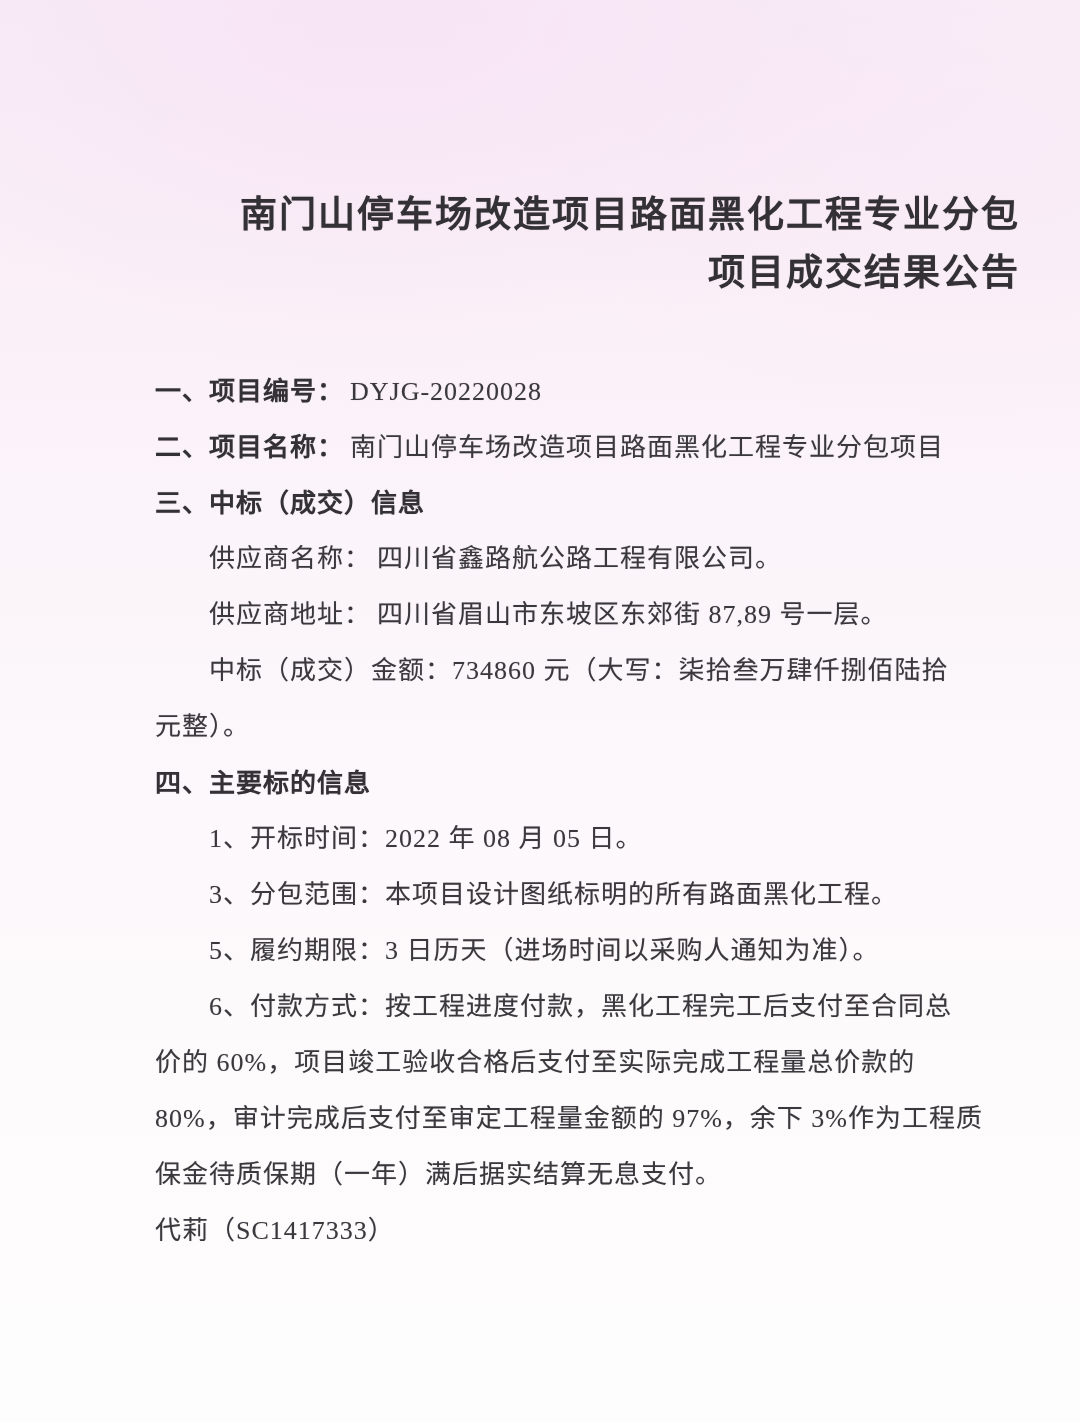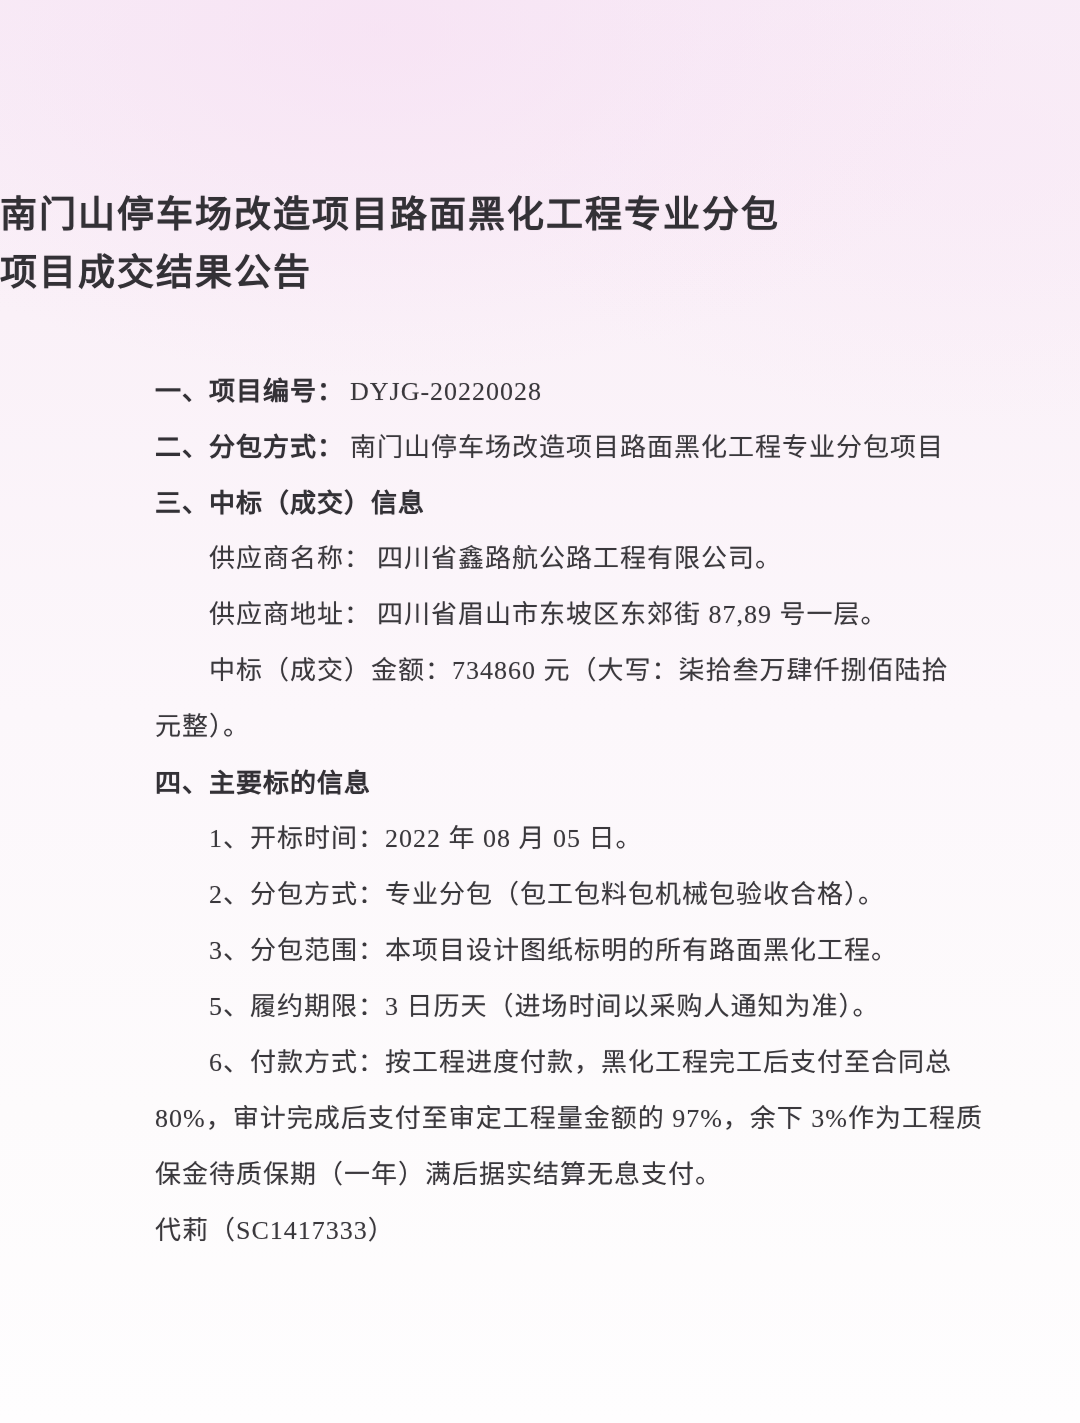--- a/index.html
+++ b/index.html
@@ -21,21 +21,21 @@
       radial-gradient(ellipse 900px 500px at 35% 2%, rgba(246,220,242,0.55), rgba(246,220,242,0) 70%),
       radial-gradient(ellipse 700px 400px at 90% 10%, rgba(248,230,245,0.5), rgba(248,230,245,0) 70%),
       linear-gradient(180deg, #f8edf7 0%, #faf1f8 22%, #fcf7fb 50%, #fdfbfc 78%, #fefdfe 100%);
     color: #38363a;
   }
   .title-block {
     position: absolute;
     top: 186px;
     left: 0;
     width: 1020px;
-    text-align: left;
+    text-align: right;
   }
   .title-line {
     display: block;
     font-size: 37px;
     font-weight: 700;
     line-height: 58px;
     letter-spacing: 2px;
     color: #333136;
     font-family: "Liberation Sans", "DejaVu Sans", sans-serif;
     text-shadow: 0 0 1px rgba(70,65,72,0.35);
@@ -75,45 +75,45 @@
 
   <div class="title-block">
     <span class="title-line">南门山停车场改造项目路面黑化工程专业分包</span>
     <span class="title-line">项目成交结果公告</span>
   </div>
 
   <div class="body-block">
 
     <div class="line"><span class="h">一、项目编号：</span><span class="v">DYJG-20220028</span></div>
 
-    <div class="line"><span class="h">二、分包方式：</span><span class="v">南门山停车场改造项目路面黑化工程专业分包项目</span></div>
+    <div class="line"><span class="h">二、项目名称：</span><span class="v">南门山停车场改造项目路面黑化工程专业分包项目</span></div>
 
     <div class="line"><span class="h">三、中标（成交）信息</span></div>
 
     <div class="line indent"><span>供应商名称：</span><span class="v">四川省鑫路航公路工程有限公司。</span></div>
 
     <div class="line indent"><span>供应商地址：</span><span class="v">四川省眉山市东坡区东郊街 87,89 号一层。</span></div>
 
     <div class="line indent">中标（成交）金额：734860 元（大写：柒拾叁万肆仟捌佰陆拾</div>
 
     <div class="line">元整）。</div>
 
     <div class="line"><span class="h">四、主要标的信息</span></div>
 
     <div class="line indent">1、开标时间：2022 年 08 月 05 日。</div>
 
-    <div class="line indent">2、分包方式：专业分包（包工包料包机械包验收合格）。</div>
 
     <div class="line indent">3、分包范围：本项目设计图纸标明的所有路面黑化工程。</div>
 
 
     <div class="line indent">5、履约期限：3 日历天（进场时间以采购人通知为准）。</div>
 
     <div class="line indent">6、付款方式：按工程进度付款，黑化工程完工后支付至合同总</div>
 
+    <div class="line">价的 60%，项目竣工验收合格后支付至实际完成工程量总价款的</div>
 
     <div class="line">80%，审计完成后支付至审定工程量金额的 97%，余下 3%作为工程质</div>
 
     <div class="line">保金待质保期（一年）满后据实结算无息支付。</div>
 
 
     <div class="line">代莉（SC1417333）</div>
 
   </div>
 

